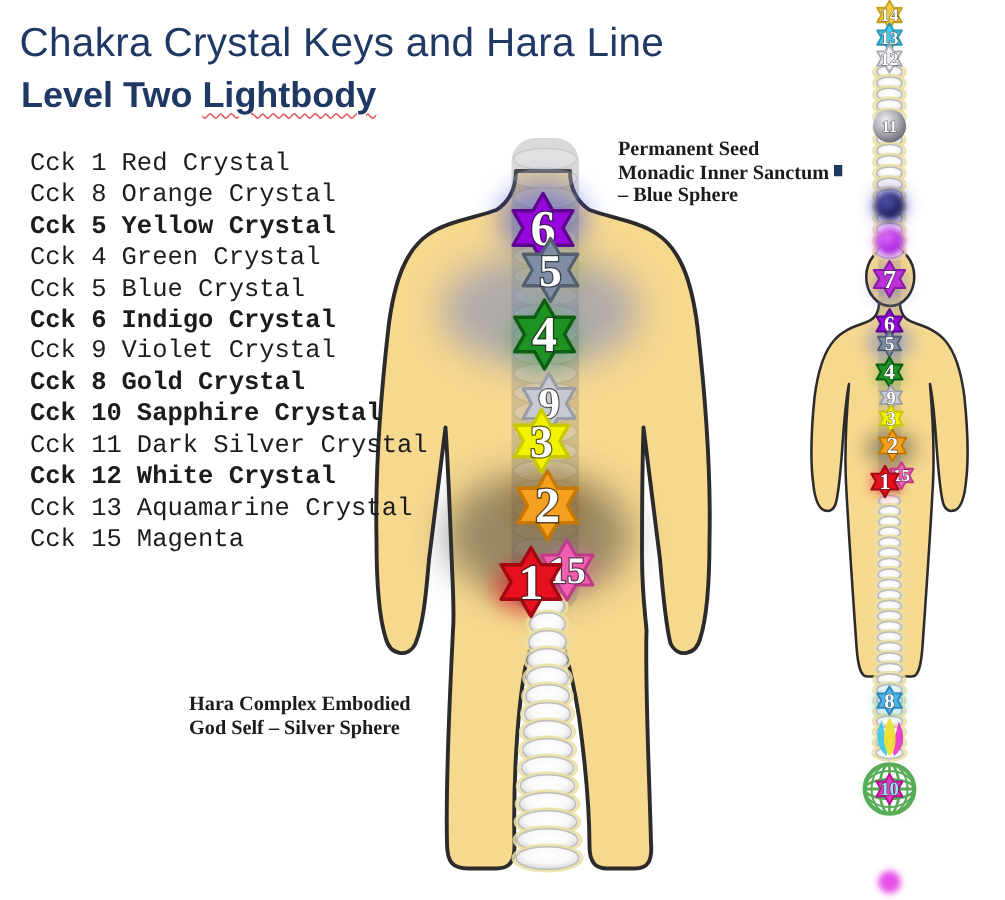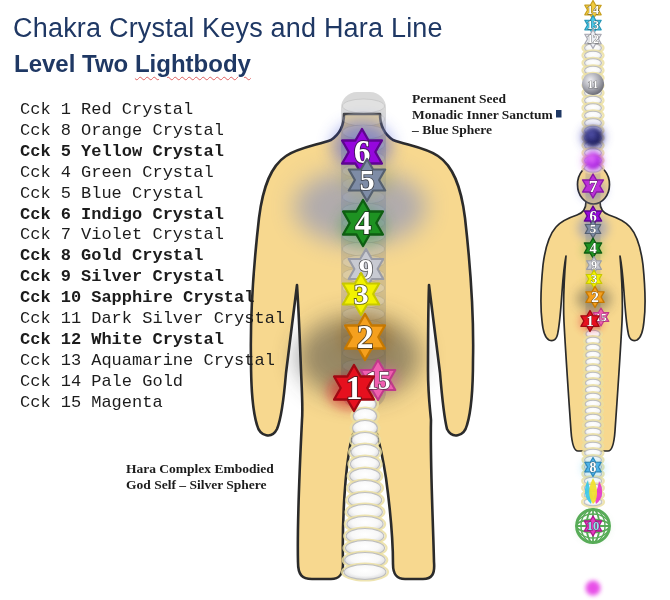--- a/index.html
+++ b/index.html
@@ -348,28 +348,26 @@
     </svg>
   <div class="title">Chakra Crystal Keys and Hara Line</div>
   <div class="subtitle"><span>Level Two </span><span class="squiggle">Lightbody</span></div>
   <div class="crystal-list">
       <div class="row"><span class="ky">Cck 1</span><span class="nm">Red Crystal</span></div>
       <div class="row"><span class="ky">Cck 8</span><span class="nm">Orange Crystal</span></div>
       <div class="row bold"><span class="ky">Cck 5</span><span class="nm">Yellow Crystal</span></div>
       <div class="row"><span class="ky">Cck 4</span><span class="nm">Green Crystal</span></div>
       <div class="row"><span class="ky">Cck 5</span><span class="nm">Blue Crystal</span></div>
       <div class="row bold"><span class="ky">Cck 6</span><span class="nm">Indigo Crystal</span></div>
-      <div class="row"><span class="ky">Cck 7</span><span class="nm">Violet Crystal</span></div>
+      <div class="row"><span class="ky">Cck 9</span><span class="nm">Violet Crystal</span></div>
       <div class="row bold"><span class="ky">Cck 8</span><span class="nm">Gold Crystal</span></div>
-      <div class="row bold"><span class="ky">Cck 9</span><span class="nm">Silver Crystal</span></div>
       <div class="row bold"><span class="ky">Cck 10</span><span class="nm">Sapphire Crystal</span></div>
       <div class="row"><span class="ky">Cck 11</span><span class="nm">Dark Silver Crystal</span></div>
       <div class="row bold"><span class="ky">Cck 12</span><span class="nm">White Crystal</span></div>
       <div class="row"><span class="ky">Cck 13</span><span class="nm">Aquamarine Crystal</span></div>
-      <div class="row"><span class="ky">Cck 14</span><span class="nm">Pale Gold</span></div>
       <div class="row"><span class="ky">Cck 15</span><span class="nm">Magenta</span></div>
     </div>
   <div class="note note-hara">
       <div>Hara Complex Embodied</div>
       <div>God Self – Silver Sphere</div>
     </div>
   <div class="note note-seed">
       <div>Permanent Seed</div>
       <div>Monadic Inner Sanctum</div>
       <div>– Blue Sphere</div>

